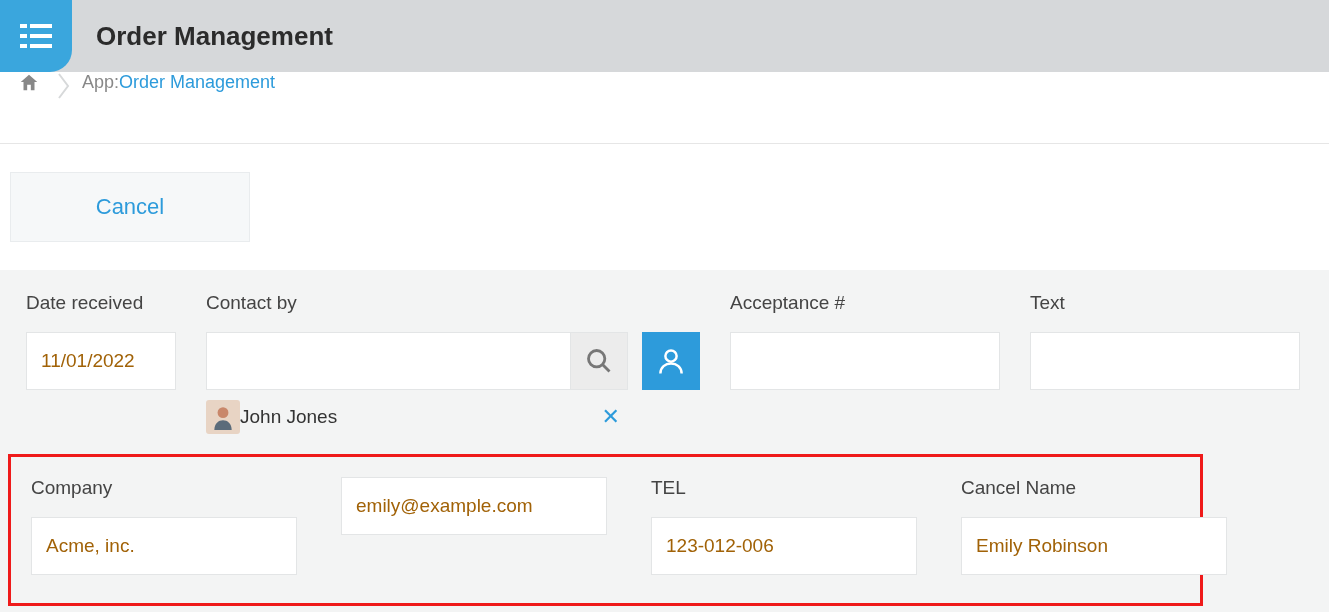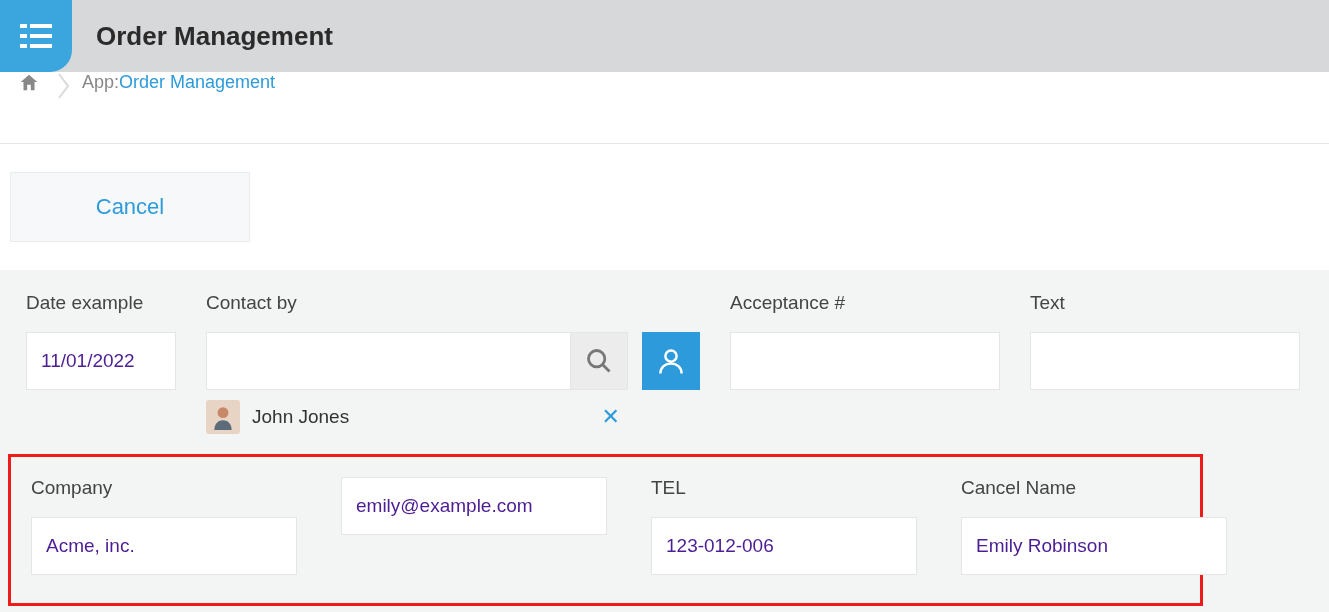--- a/index.html
+++ b/index.html
@@ -90,21 +90,21 @@
   color: #444;
   margin-bottom: 18px;
   font-weight: 400;
 }
 .input {
   height: 58px;
   background: #fff;
   border: 1px solid #e3e5e6;
   padding: 0 14px;
   font-size: 19px;
-  color: #4c1d95;
+  color: #a16207;
   outline: none;
 }
 .date-field .input { width: 150px; }
 .receivedby-wrap { display: flex; flex-direction: column; }
 .receivedby-row { display: flex; align-items: center; gap: 14px; }
 .receivedby-input-wrap {
   display: flex;
   width: 422px;
   height: 58px;
 }
@@ -138,21 +138,21 @@
   cursor: pointer;
 }
 .member-btn svg { width: 30px; height: 30px; stroke:#fff; fill:none; }
 .selected-user {
   display: flex;
   align-items: center;
   margin-top: 10px;
   width: 422px;
   justify-content: space-between;
 }
-.selected-left { display:flex; align-items:center; gap:12px; }
+.selected-left { display:flex; align-items:center; }
 .avatar {
   width: 34px;
   height: 34px;
   background: #e8d4c4;
   border-radius: 3px;
   display:flex; align-items:center; justify-content:center;
 }
 .avatar svg { width:26px; height:26px; }
 .user-name { font-size: 19px; color: #333; }
 .remove-x { color:#2d9bdb; font-size:22px; cursor:pointer; padding:0 8px; }
@@ -202,21 +202,21 @@
   <span class="bc-app-link">Order Management</span>
 </div>
 
 <div class="toolbar">
   <button class="btn btn-cancel">Cancel</button>
 </div>
 
 <div class="form-area">
   <div class="row1">
     <div class="field date-field">
-      <div class="label">Date example</div>
+      <div class="label">Date received</div>
       <input class="input" value="11/01/2022" style="">
     </div>
 
     <div class="field receivedby-wrap">
       <div class="label">Contact by</div>
       <div class="receivedby-row">
         <div class="receivedby-input-wrap">
           <input class="receivedby-input" value="" style="">
           <div class="search-btn">
             <svg viewBox="0 0 24 24" fill="none" stroke-width="2.4">

